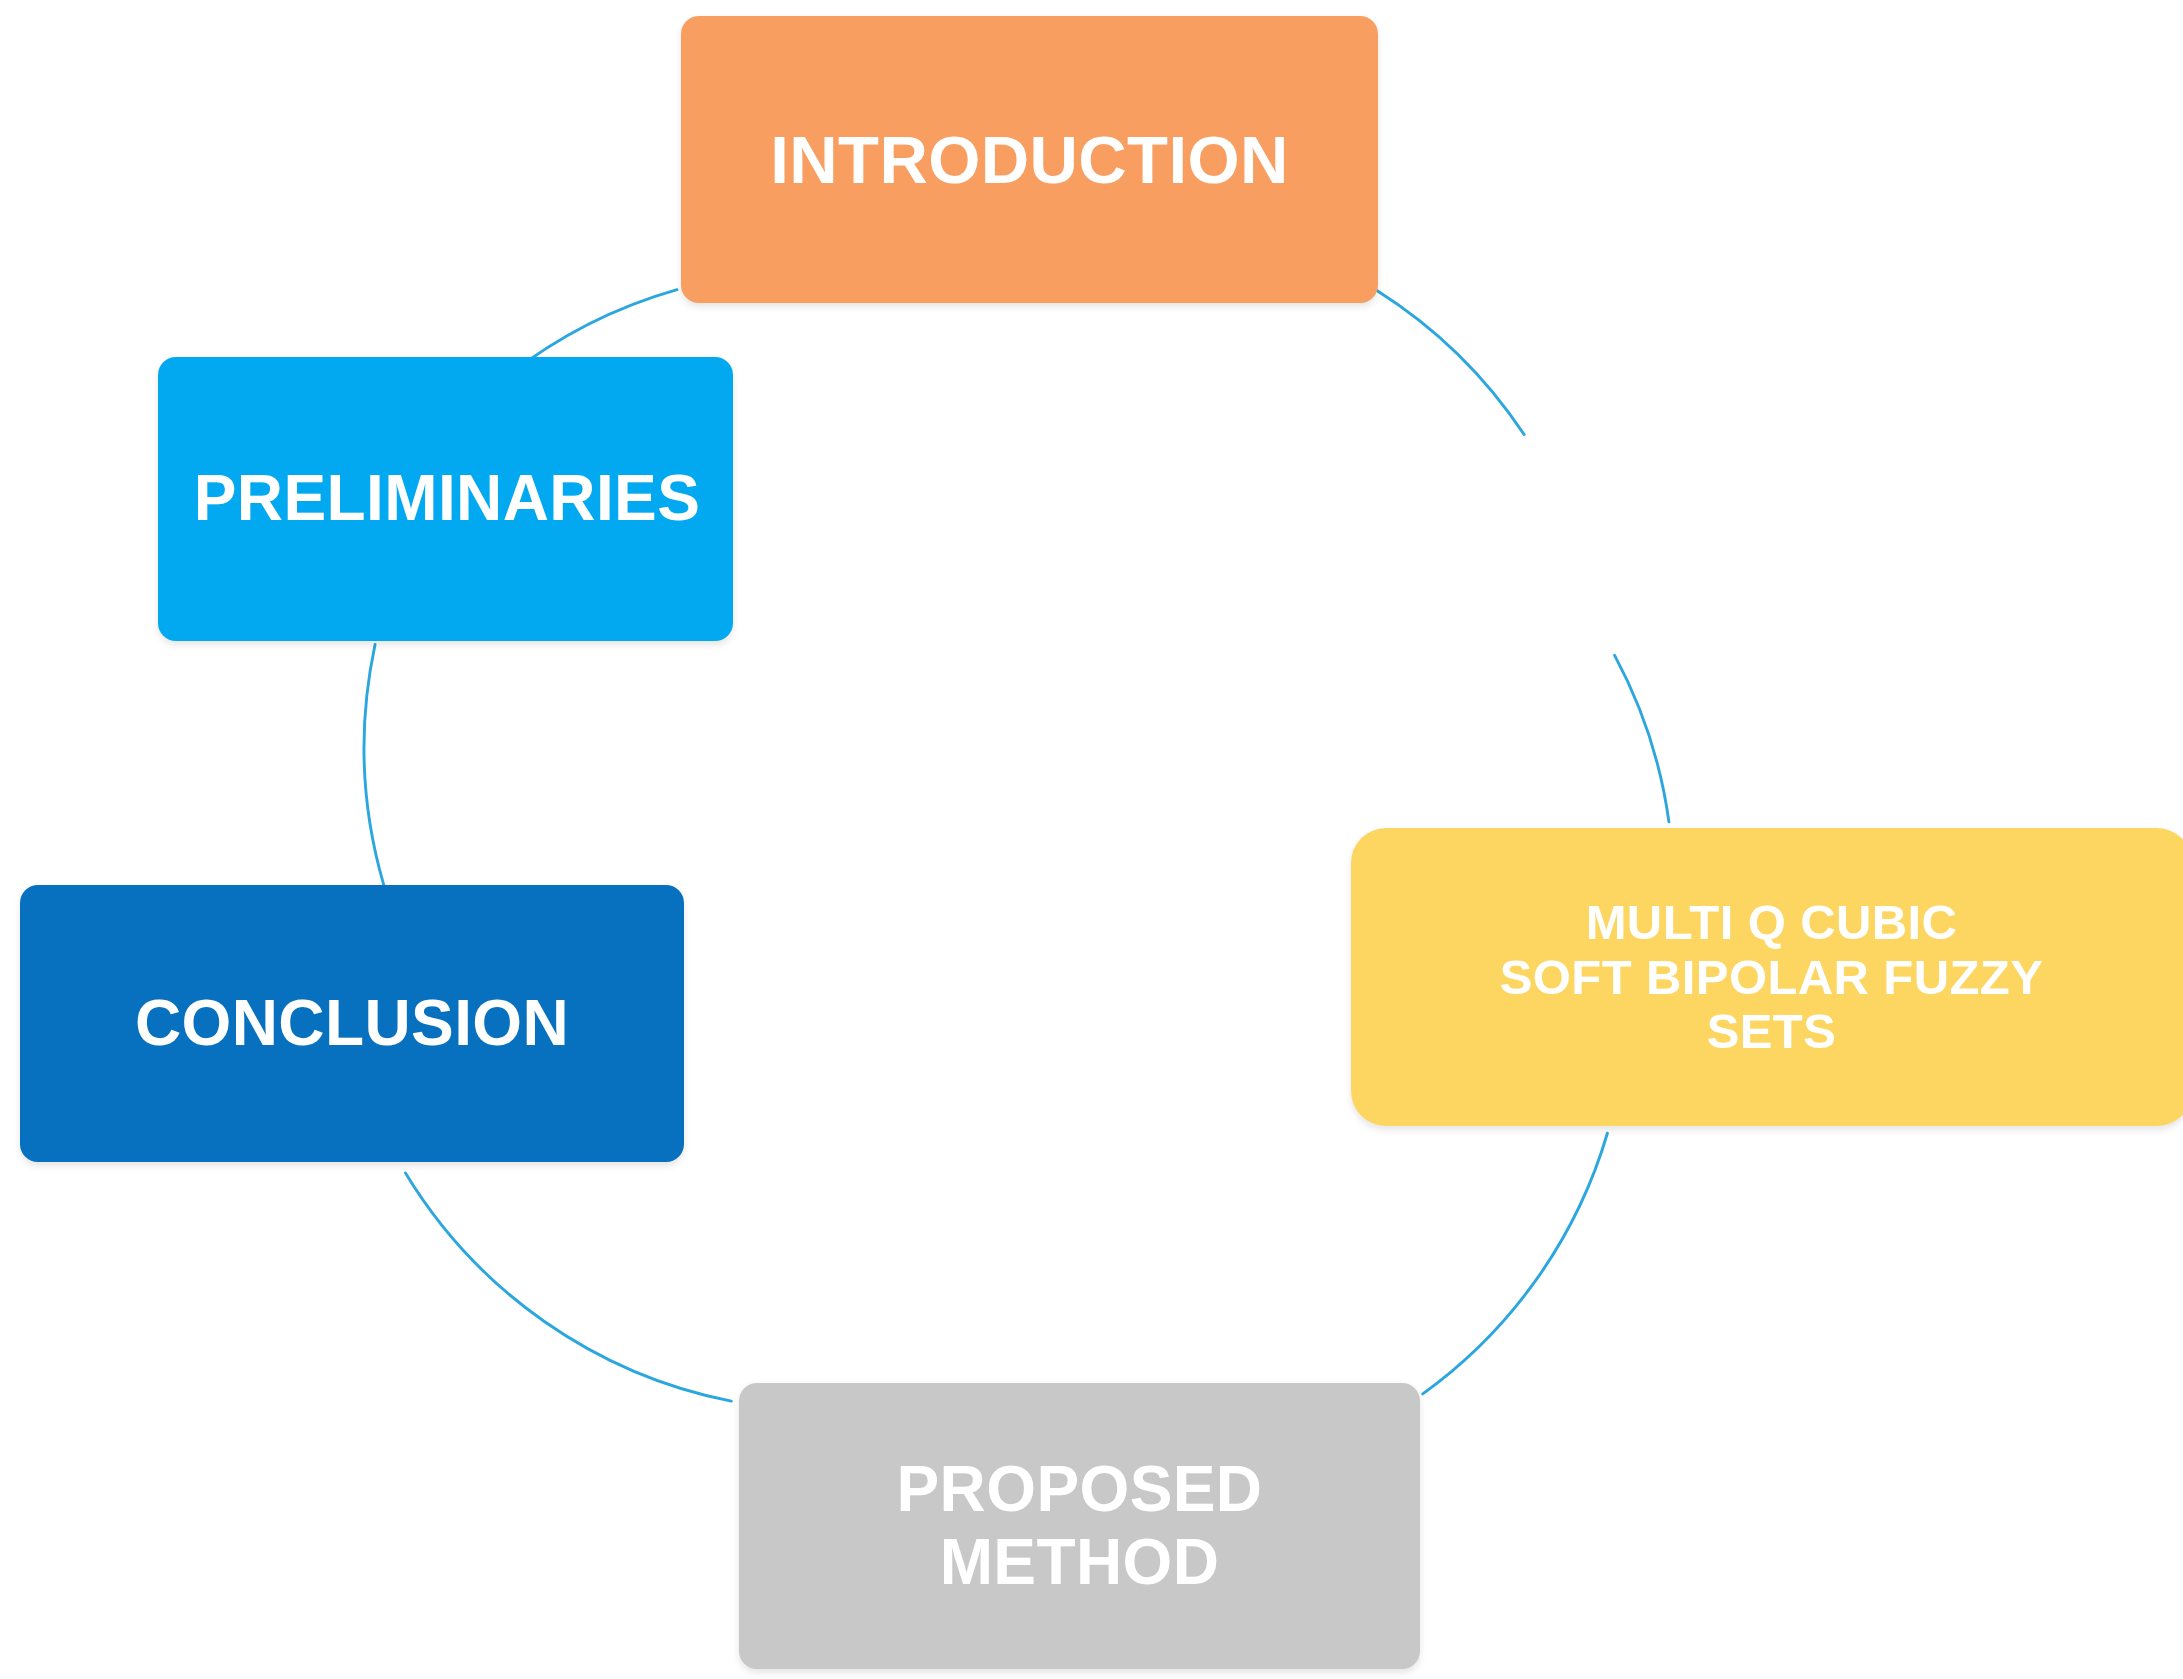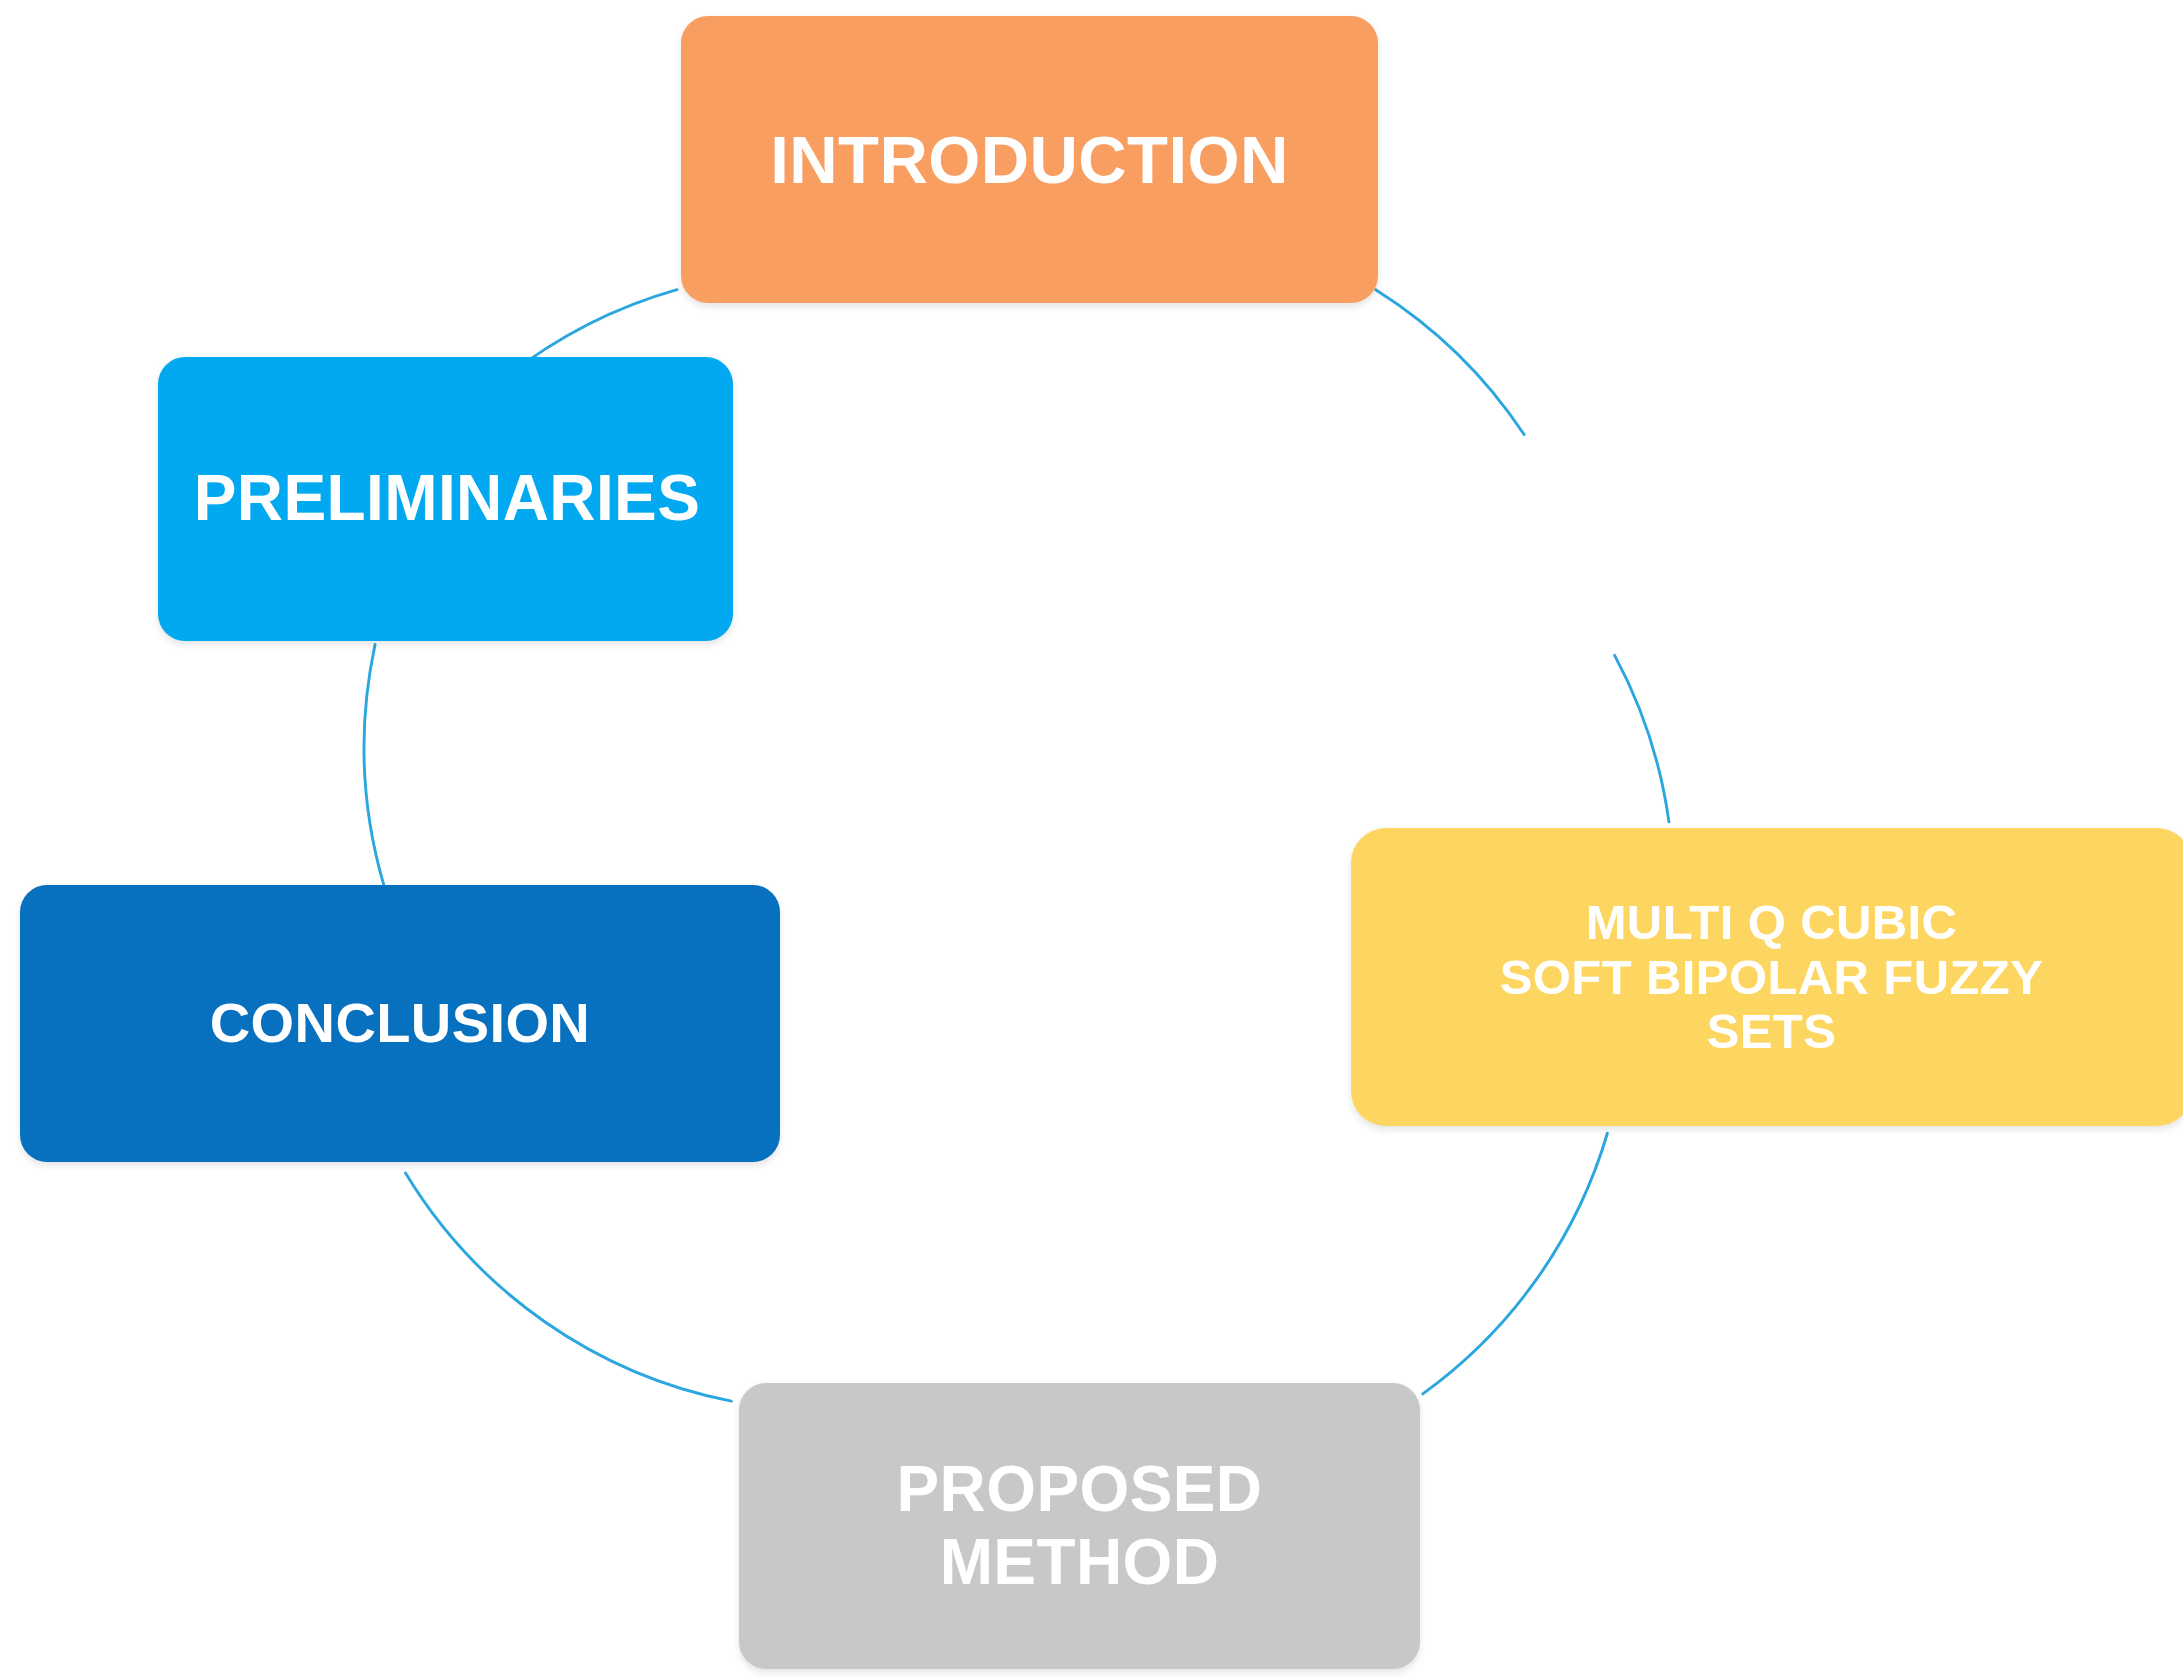--- a/index.html
+++ b/index.html
@@ -26,21 +26,21 @@
     z-index: 1;
   }
   .node {
     position: absolute;
     z-index: 2;
     box-sizing: border-box;
     display: flex;
     align-items: center;
     justify-content: center;
     text-align: center;
-    border-radius: 27px;
+    border-radius: 18px;
     color: #ffffff;
     font-weight: bold;
     letter-spacing: 0.4px;
     line-height: 1.18;
     padding: 7.2px 19px;
     box-shadow: 0 3.6px 7.2px rgba(0,0,0,0.10);
     -webkit-font-smoothing: antialiased;
   }
   .node-label {
     display: block;
@@ -72,23 +72,23 @@
   }
   #node-proposed-method {
     left: 739px; top: 1383px;
     width: 681px; height: 286px;
     background: #C8C8C8;
     font-size: 64px;
     line-height: 1.14;
   }
   #node-conclusion {
     left: 20px;   top: 885px;
-    width: 760px; height: 277px;
+    width: 664px; height: 277px;
     background: #0770BF;
-    font-size: 56px;
+    font-size: 64px;
   }
   #node-preliminaries {
     left: 158px;  top: 357px;
     width: 575px; height: 284px;
     background: #03A9F0;
     font-size: 64px;
     padding-left: 22px;
   }
 </style>
 </head>

